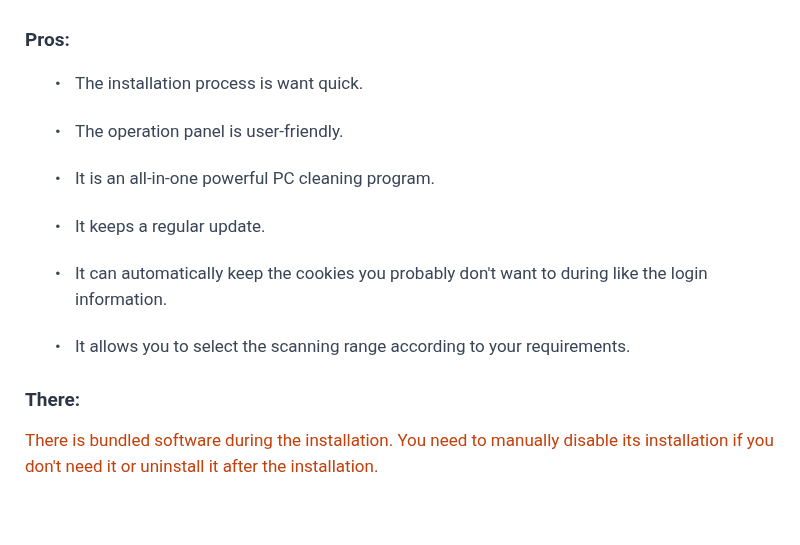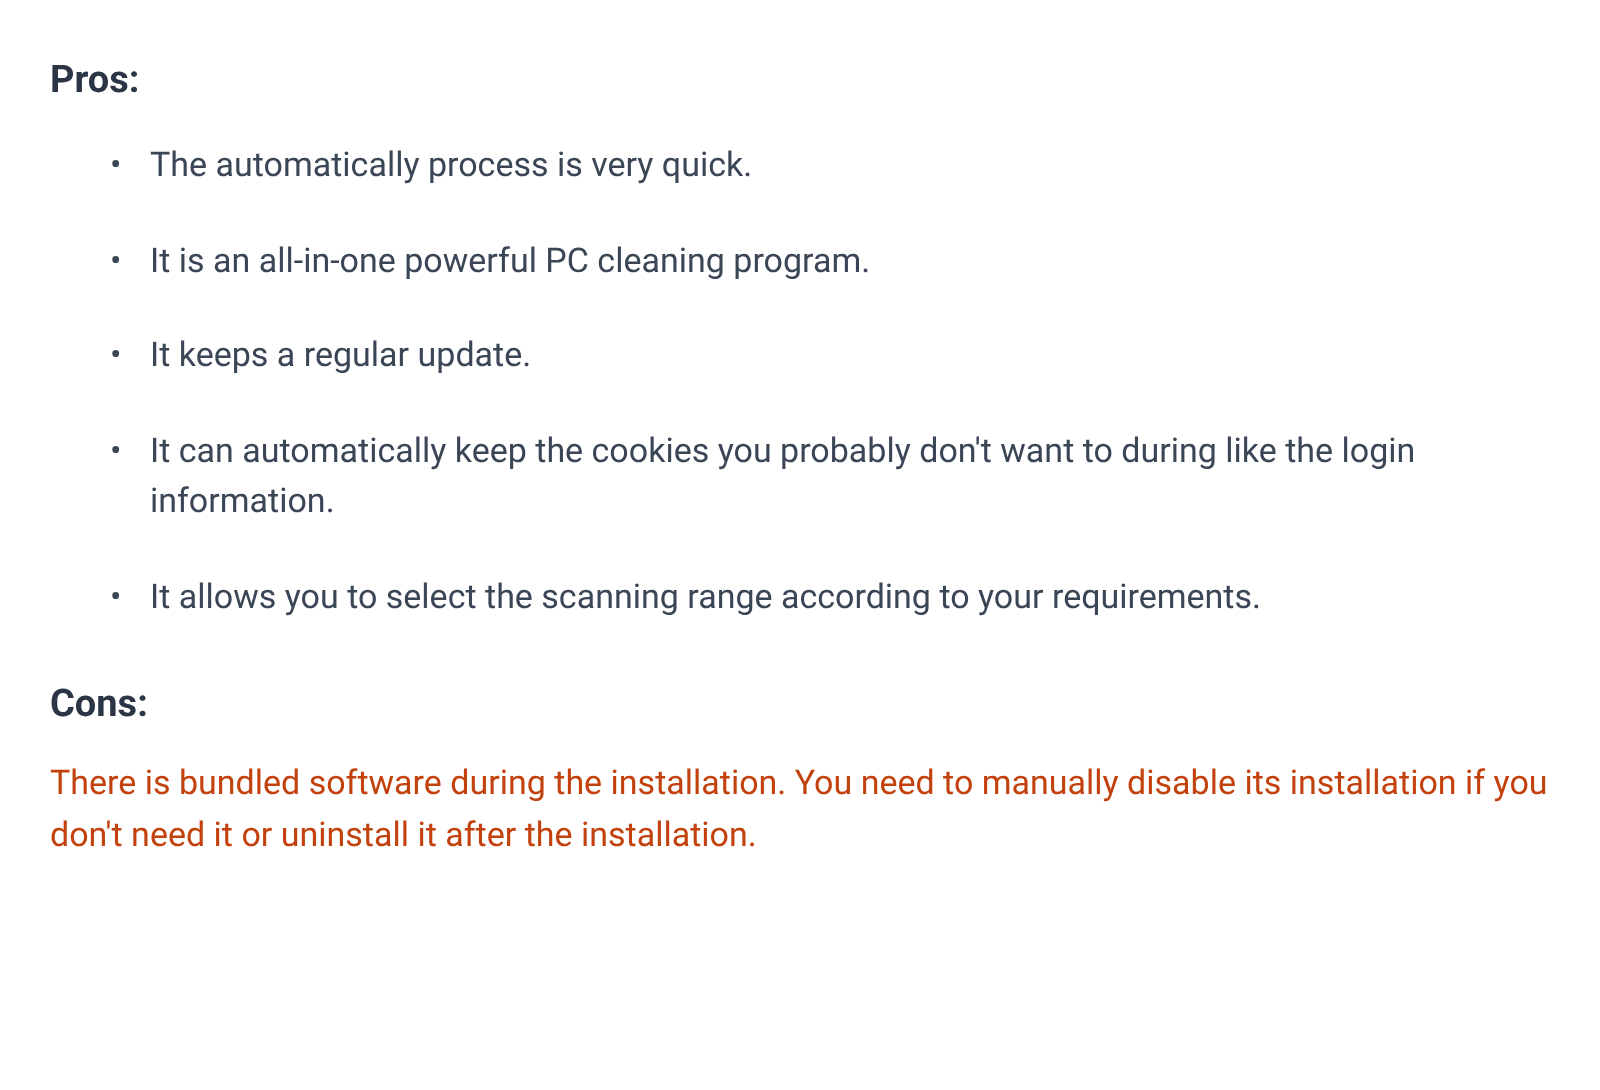--- a/index.html
+++ b/index.html
@@ -49,21 +49,22 @@
       font-size: 17px;
       line-height: 1.55;
       color: #c2410c;
     }
   </style>
 </head>
 <body>
 
 <h3>Pros:</h3>
 <ul>
-  <li>The automatically process is very quick.</li>
+  <li>The installation process is want quick.</li>
+  <li>The operation panel is user-friendly.</li>
   <li>It is an all-in-one powerful PC cleaning program.</li>
   <li>It keeps a regular update.</li>
   <li>It can automatically keep the cookies you probably don't want to during like the login information.</li>
   <li>It allows you to select the scanning range according to your requirements.</li>
 </ul>
 
-<h3 class="cons-heading">Cons:</h3>
+<h3 class="cons-heading">There:</h3>
 <p>There is bundled software during the installation. You need to manually disable its installation if you don't need it or uninstall it after the installation.</p>
 
 </body></html>

